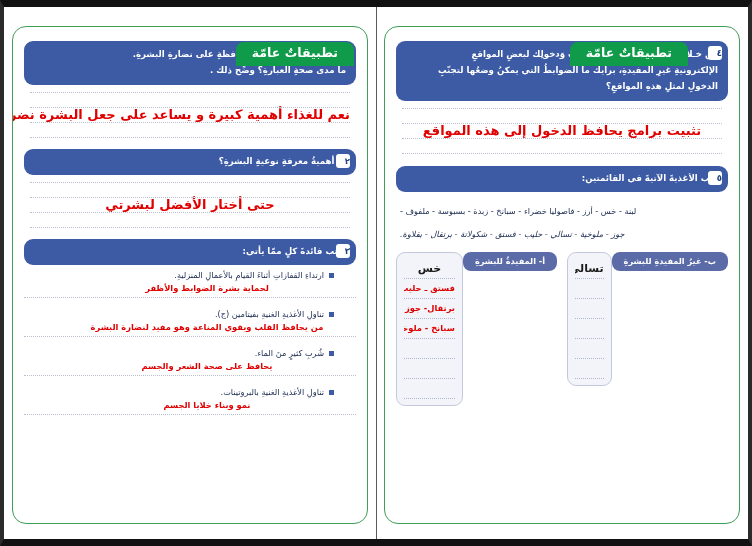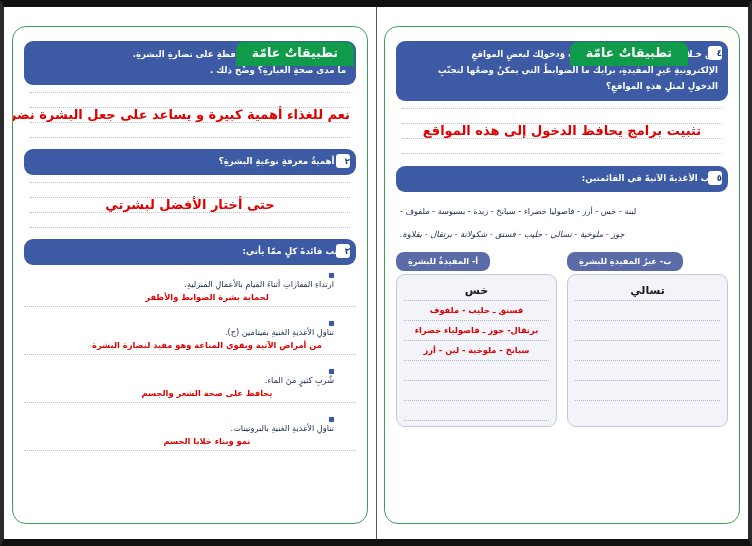--- a/index.html
+++ b/index.html
@@ -143,21 +143,20 @@
     height: 14px;
     border-bottom: 1px dotted #b9bfcf;
     white-space: nowrap;
   }
 
   
   .bullets { margin-top: 2px; }
   .bullet-item { margin-bottom: 1px; }
   .bullet-line {
     display: flex;
-    flex-direction: column;
     align-items: flex-start;
     justify-content: flex-start;
     font-size: 8.2px;
     color: #1b2a50;
     line-height: 13px;
     padding-right: 22px;
   }
   .bullet-sq {
     width: 5px;
     height: 5px;
@@ -195,22 +194,21 @@
     display: flex;
     flex-direction: row;
     justify-content: space-between;
     gap: 10px;
     margin-top: 5px;
     height: 175px;
   }
   .column {
     flex: 1 1 0;
     display: flex;
-    flex-direction: column;
-    align-items: flex-end;
+    align-items: flex-start;
     min-width: 0;
   }
   .col-head {
     background: #5b6ba8;
     color: #ffffff;
     font-size: 8.2px;
     font-weight: bold;
     border-radius: 8px;
     padding: 4px 12px 5px 12px;
     margin-bottom: 3px;
@@ -349,21 +347,21 @@
               </div>
               <div class="bullet-answer">لحماية بشرة الضوابط والأظفر</div>
               <div class="bullet-gap"></div>
             </div>
 
             <div class="bullet-item">
               <div class="bullet-line">
                 <span class="bullet-sq"></span>
                 <span class="bullet-q">تناولِ الأغذيةِ الغنيةِ بفيتامين (ج).</span>
               </div>
-              <div class="bullet-answer">من أمراض الآتية ويقوي المناعة وهو مفيد لنضارة البشرة</div>
+              <div class="bullet-answer">من يحافظ القلب ويقوي المناعة وهو مفيد لنضارة البشرة</div>
               <div class="bullet-gap"></div>
             </div>
 
             <div class="bullet-item">
               <div class="bullet-line">
                 <span class="bullet-sq"></span>
                 <span class="bullet-q">شُربِ كثيرٍ منَ الماء.</span>
               </div>
               <div class="bullet-answer">يحافظ على صحة الشعر والجسم</div>
               <div class="bullet-gap"></div>

